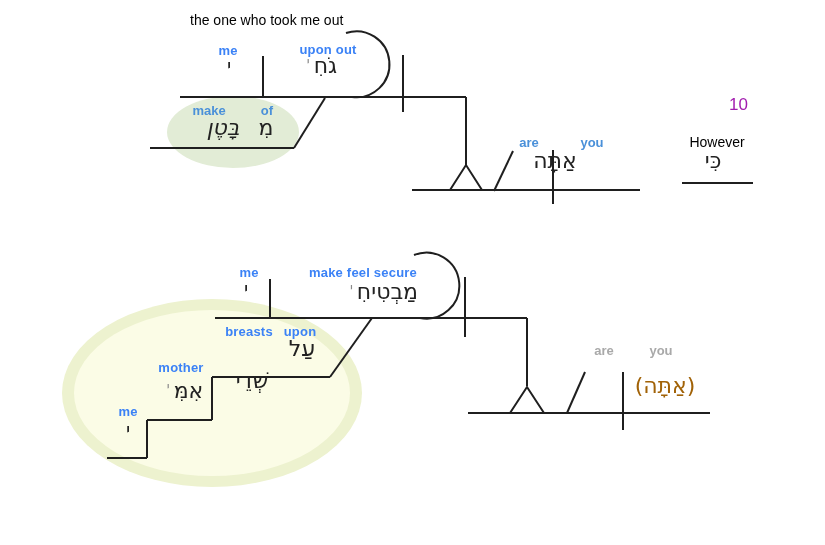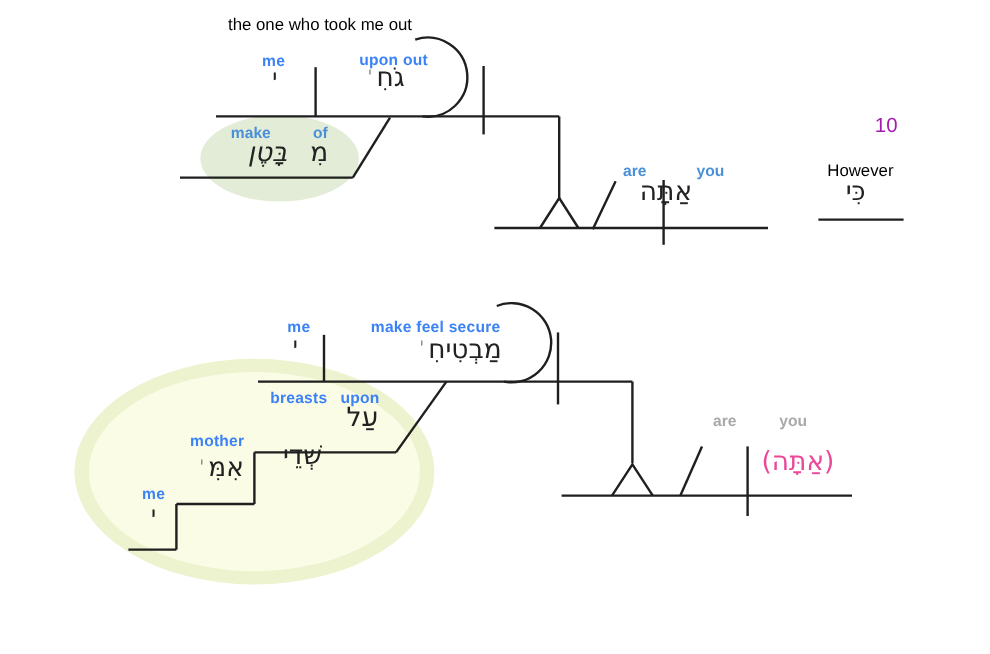--- a/index.html
+++ b/index.html
@@ -7,21 +7,21 @@
           font-family:"Liberation Sans","DejaVu Sans",sans-serif;}
   .canvas svg{position:absolute;left:0;top:0;}
   .t{position:absolute;white-space:nowrap;line-height:1;}
   .c{transform:translateX(-50%);}
   .lbl{font-size:13px;font-weight:600;color:#3b82f6;letter-spacing:.2px;}
   .blue{font-size:14px;font-weight:400;color:#000000;}
   .blue-sm{font-size:13px;font-weight:700;color:#4a90d9;}
   .gray-lbl{font-size:13px;font-weight:600;color:#a9a9a9;}
   .heb{font-family:"DejaVu Sans",sans-serif;font-size:22px;color:#222;direction:rtl;unicode-bidi:isolate;}
   .heb-sm{font-size:19px;}
-  .heb-gray{color:#ec4899;}
+  .heb-gray{color:#a16207;}
   .sfx{font-size:13px;color:#8a8a8a;position:relative;top:-7px;margin-inline-start:4px;}
   .vnum{font-size:17px;color:#a21caf;font-weight:400;text-align:right;}
 </style>
 </head>
 <body>
 
 <div class="canvas">
 
   <svg width="825" height="545" viewBox="0 0 825 545">
 

